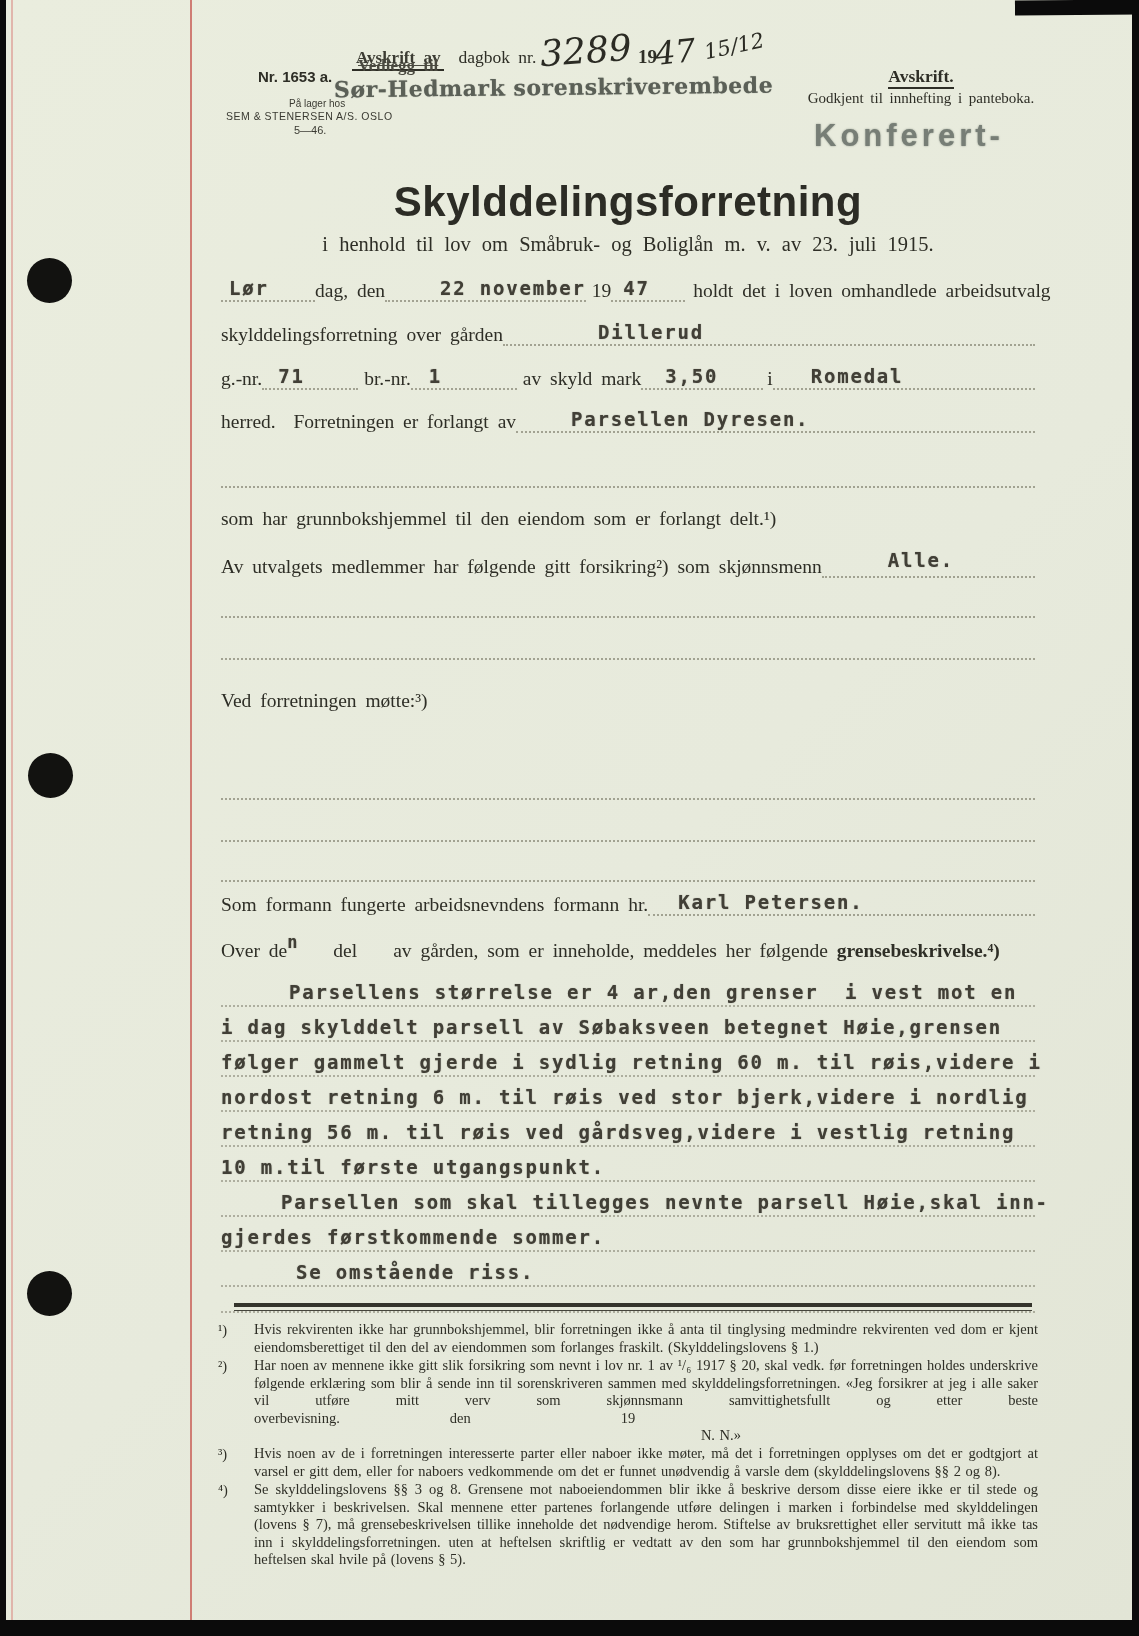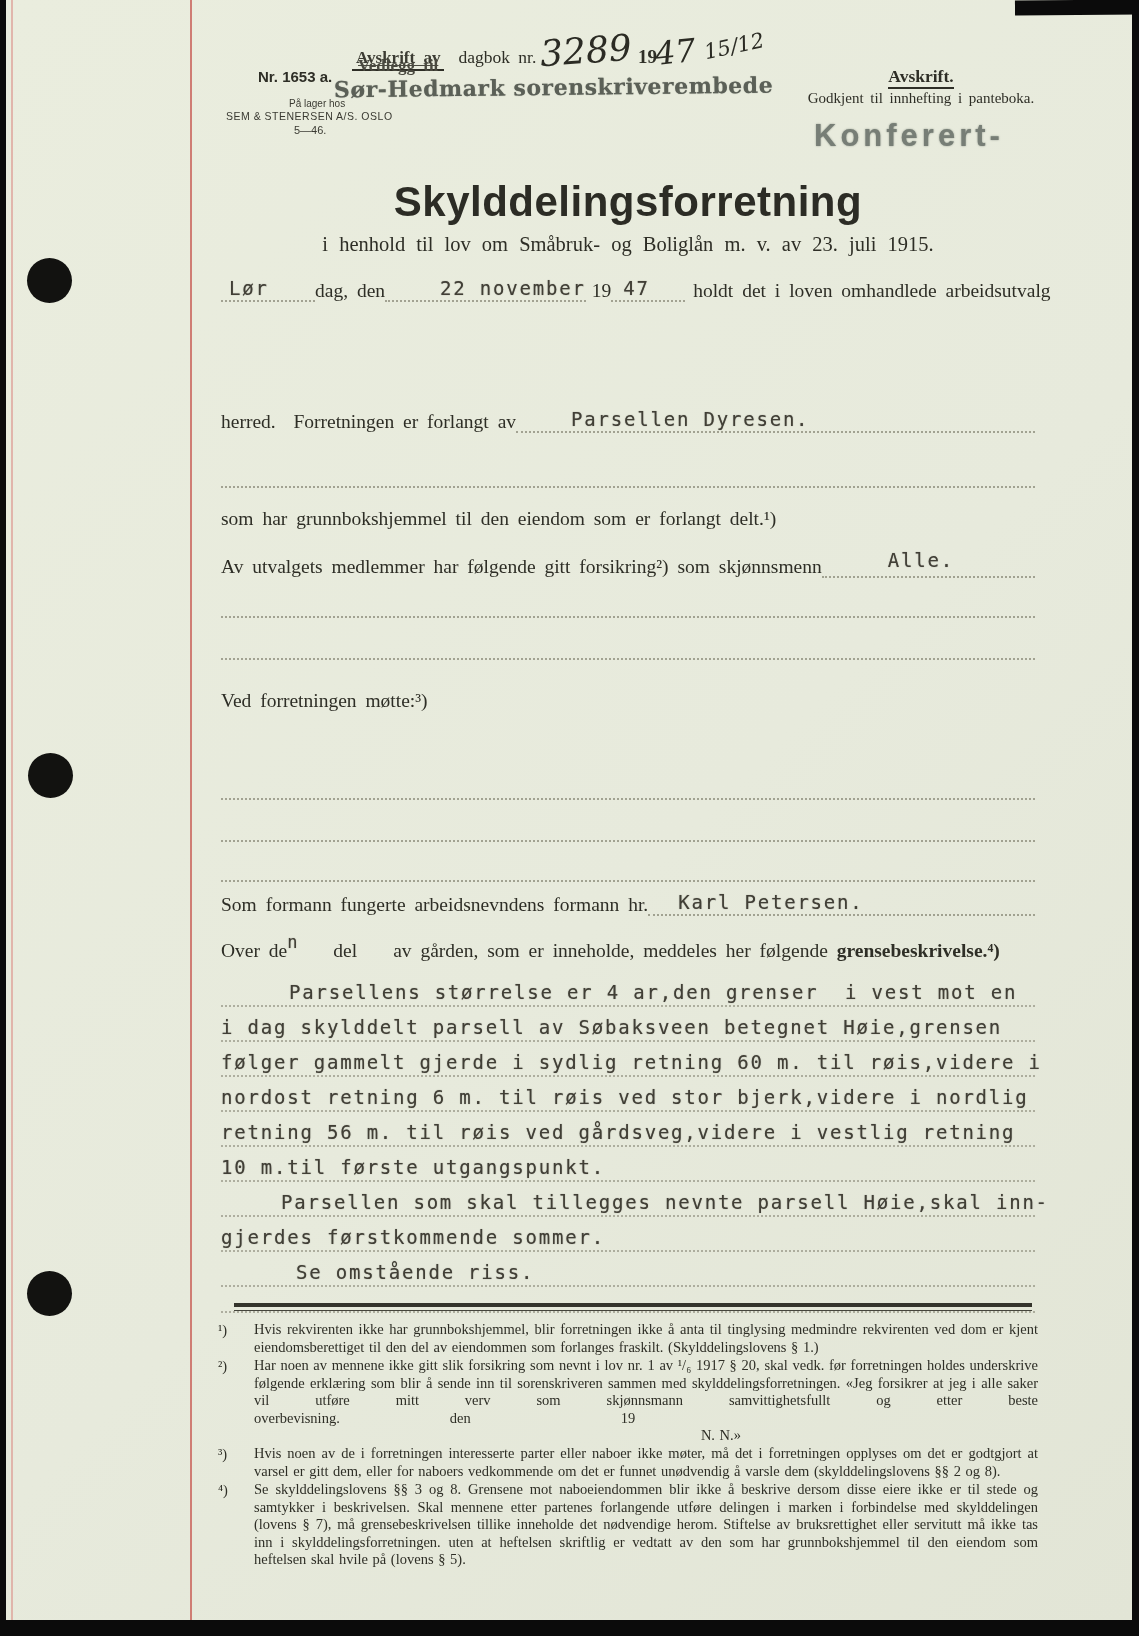--- a/index.html
+++ b/index.html
@@ -17,21 +17,21 @@
   .black-corner-top{position:absolute;left:1015px;top:0;width:124px;height:15px;background:#0b0b0b;transform:rotate(-0.4deg);}
   .margin-line{position:absolute;left:184px;top:0;width:2px;height:1620px;background:#cf7d74;}
   .hole{position:absolute;width:45px;height:45px;border-radius:50%;background:#121210;}
   
   .pl{ 
     font-family:"Liberation Serif","DejaVu Serif",serif;
     font-size:19.5px;color:#2e2e26;word-spacing:4px;white-space:pre;
   }
   .tw{ 
     font-family:"DejaVu Sans Mono","Liberation Mono",monospace;
-    font-size:19px;font-weight:normal;color:#413f36;letter-spacing:1.8px;
+    font-size:19px;font-weight:bold;color:#413f36;letter-spacing:1.8px;
     white-space:pre;text-shadow:0 0 1px rgba(55,53,45,.55);
   }
   .line{position:absolute;left:215px;right:97px;height:32px;display:flex;align-items:flex-end;}
   .entry{display:flex;align-items:flex-end;border-bottom:2px dotted rgba(104,102,84,.55);}
   .entry .tw{margin-bottom:1px;}
   .grow{flex:1;}
   .plain{position:absolute;left:215px;right:97px;}
   .sup-tw{position:relative;top:-9px;}
   
   .hand{font-family:"DejaVu Serif",serif;font-style:italic;color:#2b2b24;}
@@ -109,21 +109,45 @@
     <span class="entry grow" style="padding-left:55px;">
         <span class="tw">22 november</span>
       </span>
     <span class="pl" style="padding-left:6px;">19</span>
     <span class="entry" style="flex:0 0 62px;padding-left:12px;">
         <span class="tw">47</span>
       </span>
     <span class="pl" style="padding-left:8px;">holdt det i loven omhandlede arbeidsutvalg</span>
   </div>
 
-
+  <div class="line" style="top:314px;">
+    <span class="pl">skylddelingsforretning over gården</span>
+    <span class="entry grow" style="padding-left:95px;">
+        <span class="tw">Dillerud</span>
+      </span>
+  </div>
+
+  <div class="line" style="top:358px;">
+    <span class="pl">g.-nr.</span>
+    <span class="entry" style="flex:0 0 80px;padding-left:16px;">
+        <span class="tw">71</span>
+      </span>
+    <span class="pl" style="padding-left:6px;">br.-nr.</span>
+    <span class="entry" style="flex:0 0 88px;padding-left:18px;">
+        <span class="tw">1</span>
+      </span>
+    <span class="pl" style="padding-left:6px;">av skyld mark</span>
+    <span class="entry" style="flex:0 0 98px;padding-left:24px;">
+        <span class="tw">3,50</span>
+      </span>
+    <span class="pl" style="padding-left:4px;">i</span>
+    <span class="entry grow" style="padding-left:38px;">
+        <span class="tw">Romedal</span>
+      </span>
+  </div>
 
   <div class="line" style="top:401px;">
     <span class="pl">herred.  Forretningen er forlangt av</span>
     <span class="entry grow" style="padding-left:55px;">
         <span class="tw">Parsellen Dyresen.</span>
       </span>
   </div>
 
   <div class="line" style="top:456px;">
     <span class="entry grow"></span>

